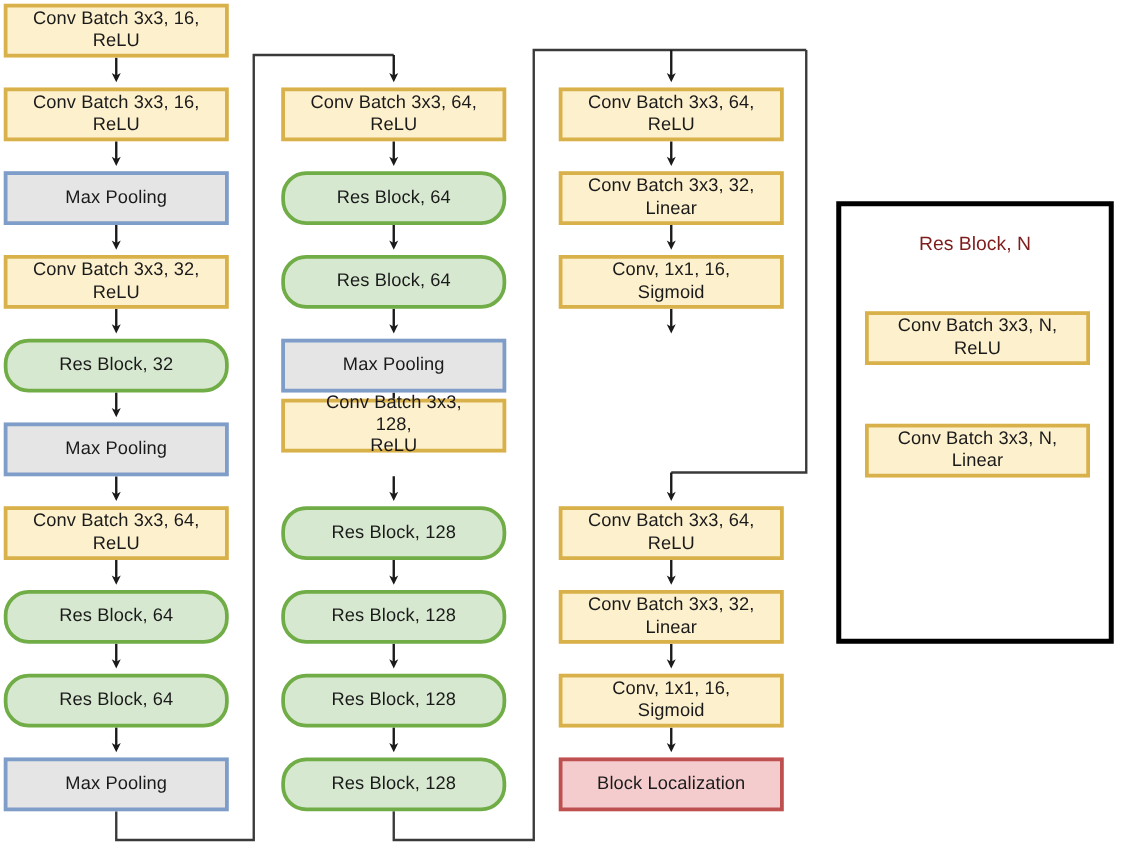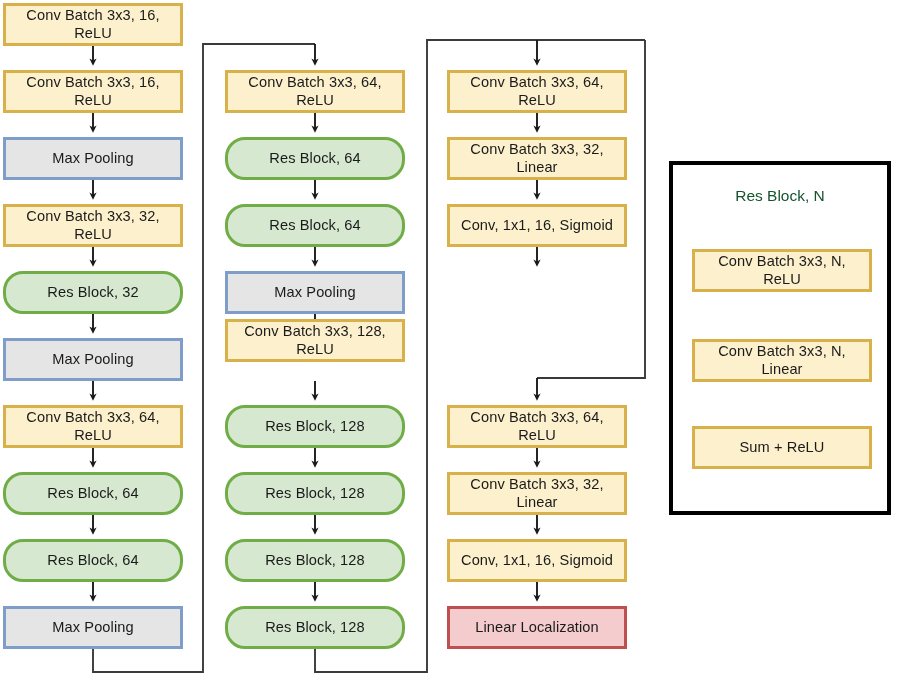--- a/index.html
+++ b/index.html
@@ -26,21 +26,21 @@
     box-sizing: border-box;
     display: flex;
     align-items: center;
     justify-content: center;
     text-align: center;
     font-size: 14.6px;
     line-height: 1.22;
     letter-spacing: 0.1px;
     border-width: 3px;
     border-style: solid;
-    padding: 0 4px;
+    padding: 0 20px;
     white-space: pre-line;
   }
   .n-conv {
     background: #fdf0cd;
     border-color: #d9b14b;
   }
   .n-pool {
     background: #e5e5e5;
     border-color: #7e9dc9;
   }
@@ -58,21 +58,21 @@
     position: absolute;
     box-sizing: border-box;
     border: 4px solid #000000;
     background: #ffffff;
   }
   .legend-title {
     position: absolute;
     width: 100%;
     text-align: center;
     font-size: 15.5px;
-    color: #14532d;
+    color: #7f1d1d;
   }
   
   .svg-layer {
     position: absolute;
     left: 0;
     top: 0;
     width: 897px;
     height: 683px;
     pointer-events: none;
   }
@@ -178,24 +178,23 @@
 ReLU</div>
   <div class="node n-conv" style="left:447px; top:137px; width:180px; height:43px;">Conv Batch 3x3, 32,
 Linear</div>
   <div class="node n-conv" style="left:447px; top:204px; width:180px; height:43px;">Conv, 1x1, 16, Sigmoid</div>
 
   <div class="node n-conv" style="left:447px; top:405px; width:180px; height:43px;">Conv Batch 3x3, 64,
 ReLU</div>
   <div class="node n-conv" style="left:447px; top:472px; width:180px; height:43px;">Conv Batch 3x3, 32,
 Linear</div>
   <div class="node n-conv" style="left:447px; top:539px; width:180px; height:43px;">Conv, 1x1, 16, Sigmoid</div>
-  <div class="node n-out" style="left:447px; top:606px; width:180px; height:43px;">Linear Localization</div>
+  <div class="node n-out" style="left:447px; top:606px; width:180px; height:43px;">Block Localization</div>
 
   <div class="legend-panel" style="left:669px; top:161px; width:222px; height:354px;">
     <div class="legend-title" style="top:22px;">Res Block, N</div>
   </div>
   <div class="node n-conv" style="left:692px; top:249px; width:180px; height:43px;">Conv Batch 3x3, N,
 ReLU</div>
   <div class="node n-conv" style="left:692px; top:339px; width:180px; height:43px;">Conv Batch 3x3, N,
 Linear</div>
-  <div class="node n-conv" style="left:692px; top:426px; width:180px; height:43px;">Sum + ReLU</div>
 
 </div>
 
 </body></html>

